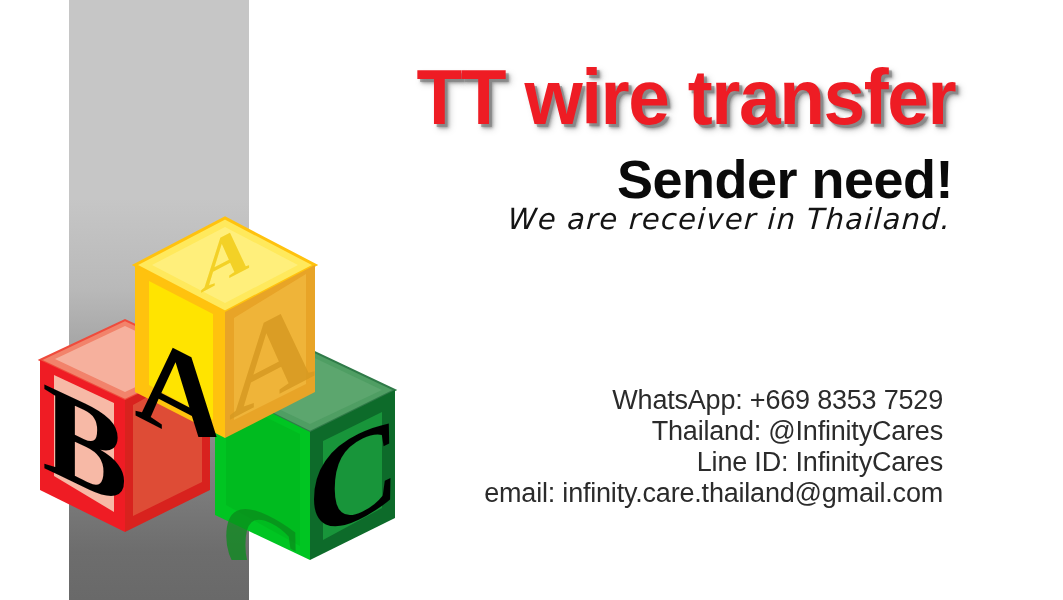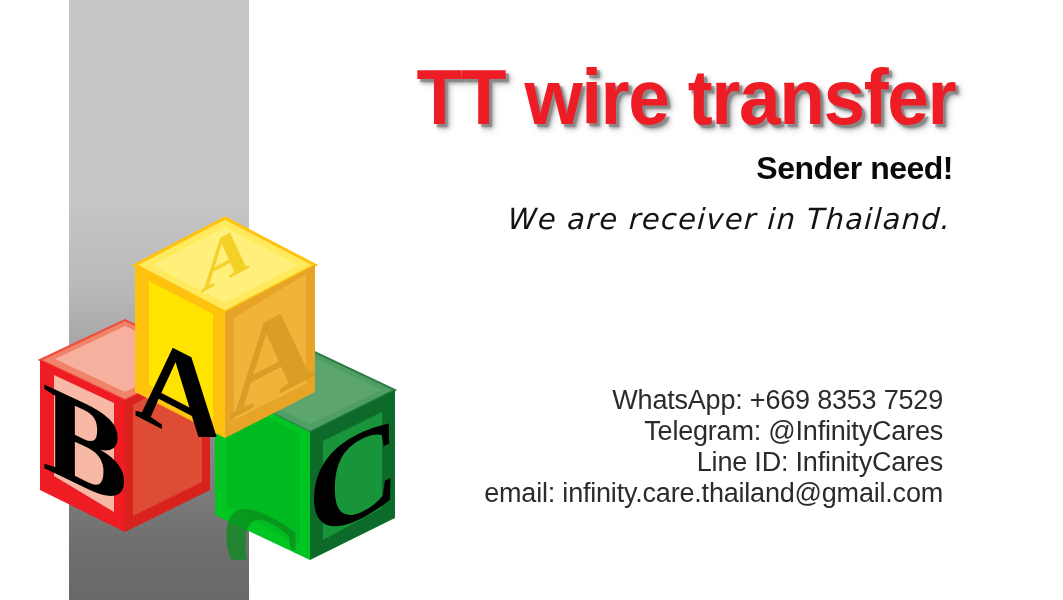--- a/index.html
+++ b/index.html
@@ -84,21 +84,21 @@
     transform: scaleX(0.96);
     transform-origin: right center;
   }
 
   .subhead {
     position: absolute;
     right: 2px;
     top: 152px;
     font-family: "Liberation Sans", sans-serif;
     font-weight: 700;
-    font-size: 32px;
+    font-size: 54px;
     line-height: 1;
     color: #0a0a0a;
     white-space: nowrap;
     letter-spacing: -0.5px;
   }
 
   .script-line {
     position: absolute;
     right: 4px;
     top: 204px;
@@ -214,19 +214,19 @@
   <div class="text-col">
 
     <div class="headline">TT wire transfer</div>
 
     <div class="subhead">Sender need!</div>
 
     <div class="script-line">We are receiver in Thailand.</div>
 
     <div class="contacts">
       <div class="contact-line">WhatsApp: +669 8353 7529</div>
-      <div class="contact-line">Telegram: @InfinityCares</div>
+      <div class="contact-line">Thailand: @InfinityCares</div>
       <div class="contact-line">Line ID: InfinityCares</div>
       <div class="contact-line">email: infinity.care.thailand@gmail.com</div>
     </div>
 
   </div>
 </div>
 
 </body></html>

